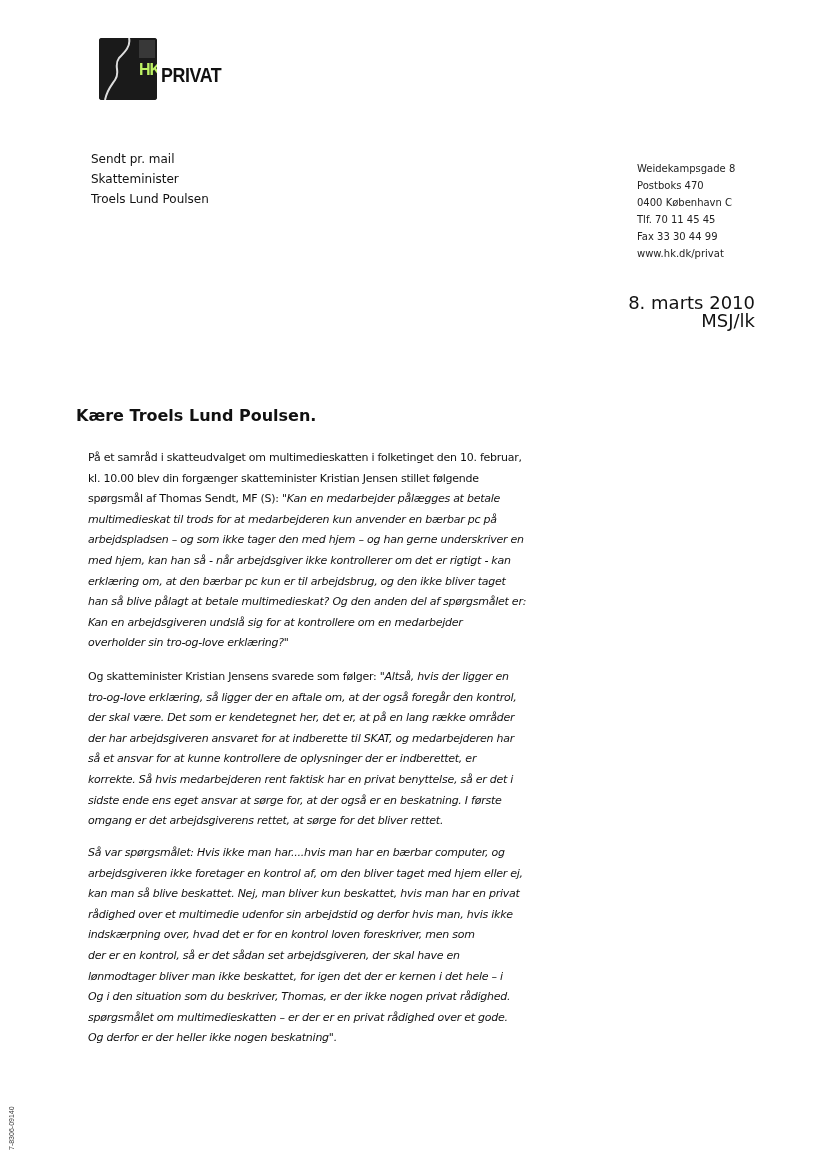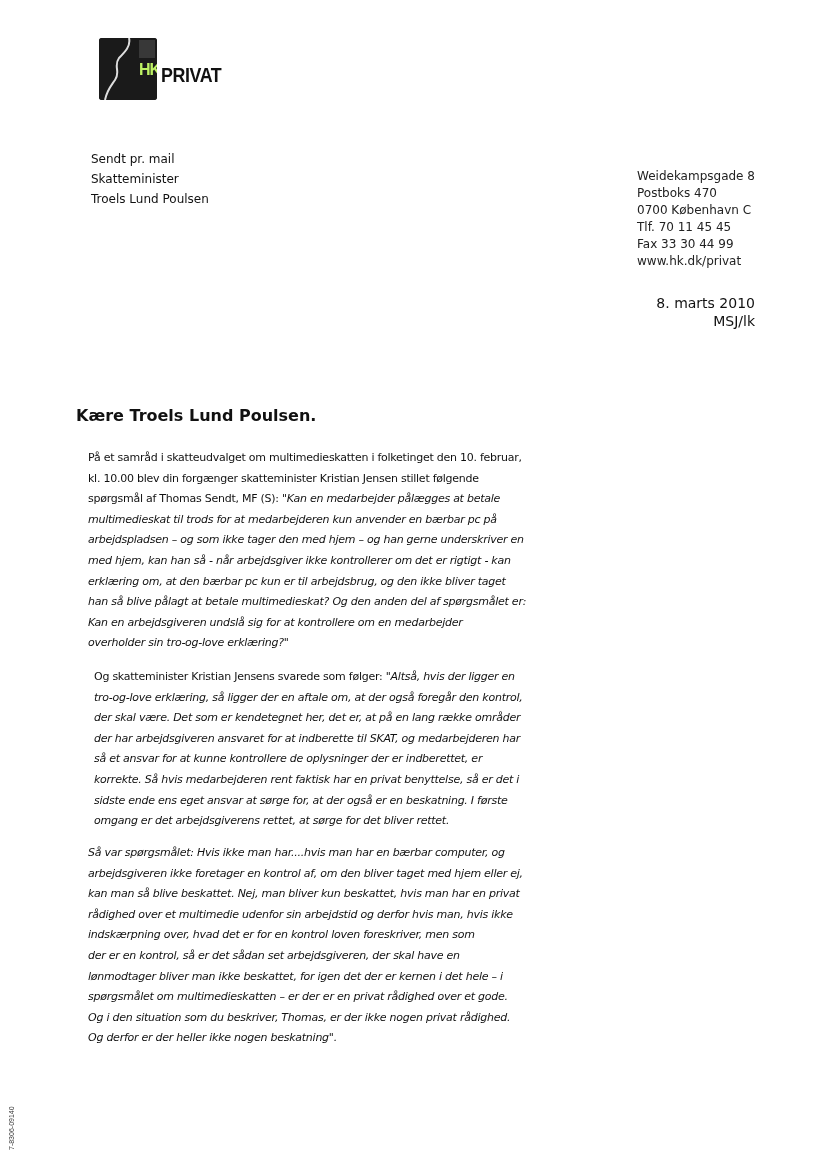--- a/index.html
+++ b/index.html
@@ -3,26 +3,26 @@
 <meta charset="utf-8">
 <style>
   html, body { margin: 0; padding: 0; background: #ffffff; }
   body { width: 826px; height: 1168px; position: relative; overflow: hidden; color: #111; font-family: "DejaVu Sans", sans-serif; }
   .logo { position: absolute; left: 99px; top: 38px; display: flex; align-items: center; }
   .logo-box { width: 58px; height: 62px; background: #1a1a1a; border-radius: 3px; position: relative; overflow: hidden; }
   .logo-box svg { position: absolute; left: 0; top: 0; }
   .logo-hk { position: absolute; left: 40px; top: 23px; color: #bef264; font-family: "Liberation Sans", sans-serif; font-weight: bold; font-size: 16px; letter-spacing: -1px; }
   .logo-text { font-family: "Liberation Sans", sans-serif; font-weight: bold; font-size: 21px; margin-left: 4px; margin-top: 12px; letter-spacing: -0.5px; transform: scaleX(0.85); transform-origin: left; }
   .recipient { position: absolute; left: 91px; top: 133px; font-size: 12px; line-height: 20px; margin-top: 16px; }
-  .sender { position: absolute; left: 637px; top: 168px; font-size: 12px; line-height: 17px; color: #222; }
-  .date-block { position: absolute; right: 71px; top: 294px; text-align: right; font-size: 14px; line-height: 18px; }
+  .sender { position: absolute; left: 637px; top: 160px; font-size: 10px; line-height: 17px; color: #222; }
+  .date-block { position: absolute; right: 71px; top: 294px; text-align: right; font-size: 18px; line-height: 18px; }
   .greeting { position: absolute; left: 76px; top: 406px; font-size: 16px; font-weight: bold; }
   .body-text { position: absolute; left: 88px; width: 680px; font-size: 11px; line-height: 20.6px; letter-spacing: -0.25px; }
   .p1 { top: 448px; }
-  .p2 { top: 667px; margin-left: 6px; }
+  .p2 { top: 667px; }
   .p3 { top: 843px; }
   .body-text span { display: block; white-space: nowrap; }
   em { font-style: italic; }
   .side-code { position: absolute; left: 8px; top: 1150px; transform: rotate(-90deg); transform-origin: left top; font-size: 7px; color: #333; white-space: nowrap; font-family: "Liberation Sans", sans-serif; }
 </style>
 </head>
 <body>
 
 <div class="logo">
   <div class="logo-box">
@@ -38,21 +38,21 @@
 
 <div class="recipient">
   <div>Sendt pr. mail</div>
   <div>Skatteminister</div>
   <div>Troels Lund Poulsen</div>
 </div>
 
 <div class="sender">
   <div>Weidekampsgade 8</div>
   <div>Postboks 470</div>
-  <div>0700 København C</div>
+  <div>0400 København C</div>
   <div>Tlf. 70 11 45 45</div>
   <div>Fax 33 30 44 99</div>
   <div>www.hk.dk/privat</div>
 </div>
 
 <div class="date-block">
   <div>8. marts 2010</div>
   <div>MSJ/lk</div>
 </div>
 
@@ -83,18 +83,18 @@
 </div>
 
 <div class="body-text p3">
   <span><em>Så var spørgsmålet: Hvis ikke man har....hvis man har en bærbar computer, og</em></span>
   <span><em>arbejdsgiveren ikke foretager en kontrol af, om den bliver taget med hjem eller ej,</em></span>
   <span><em>kan man så blive beskattet. Nej, man bliver kun beskattet, hvis man har en privat</em></span>
   <span><em>rådighed over et multimedie udenfor sin arbejdstid og derfor hvis man, hvis ikke</em></span>
   <span><em>indskærpning over, hvad det er for en kontrol loven foreskriver, men som</em></span>
   <span><em>der er en kontrol, så er det sådan set arbejdsgiveren, der skal have en</em></span>
   <span><em>lønmodtager bliver man ikke beskattet, for igen det der er kernen i det hele – i</em></span>
+  <span><em>Og i den situation som du beskriver, Thomas, er der ikke nogen privat rådighed.</em></span>
   <span><em>spørgsmålet om multimedieskatten – er der er en privat rådighed over et gode.</em></span>
-  <span><em>Og i den situation som du beskriver, Thomas, er der ikke nogen privat rådighed.</em></span>
   <span><em>Og derfor er der heller ikke nogen beskatning".</em></span>
 </div>
 
 <div class="side-code">7-8306-09140</div>
 
 </body></html>

